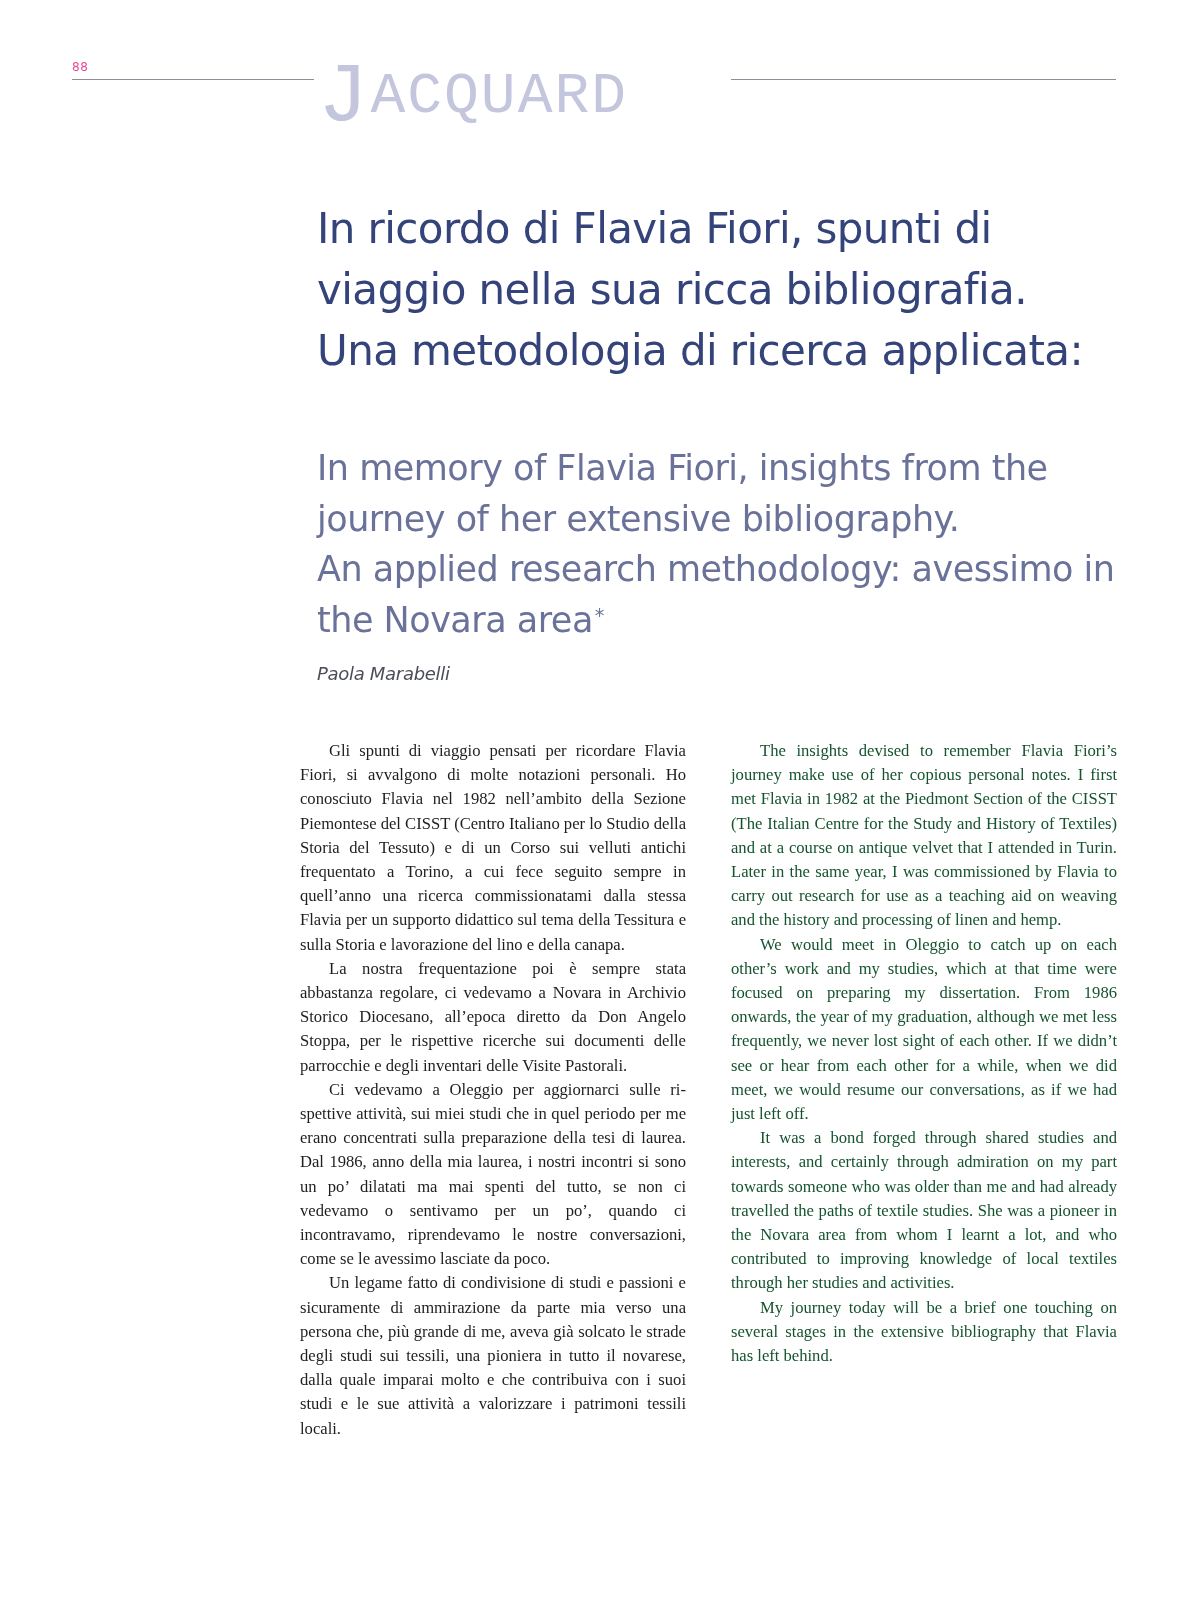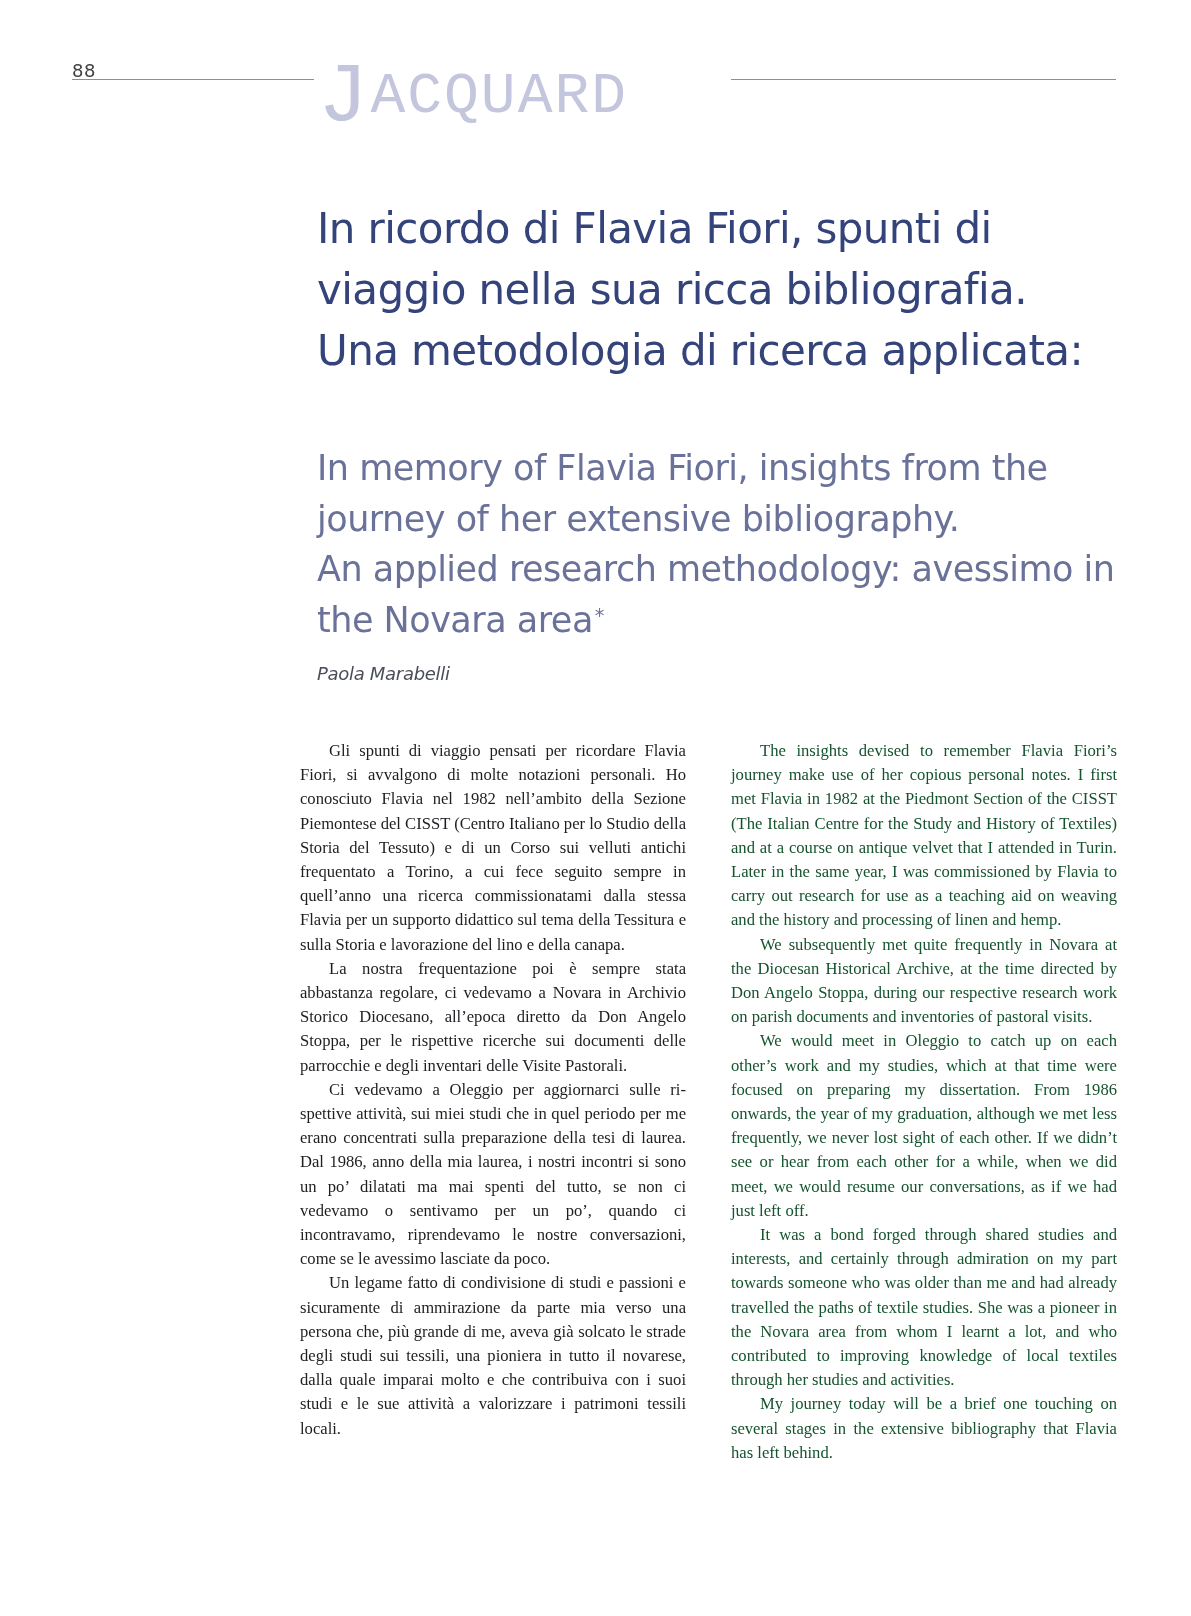--- a/index.html
+++ b/index.html
@@ -12,22 +12,22 @@
       height: 1616px;
       position: relative;
       overflow: hidden;
       font-family: "Liberation Serif", serif;
     }
     .page-number {
       position: absolute;
       left: 72px;
       top: 60px;
       font-family: "DejaVu Sans", sans-serif;
-      font-size: 18px;
-      color: #404040;
+      font-size: 12px;
+      color: #ec4899;
       letter-spacing: 0.5px;
     }
     .rule-left {
       position: absolute;
       left: 72px;
       top: 79px;
       width: 242px;
       height: 0;
       border-top: 1.5px solid #8c8f9a;
     }
@@ -147,17 +147,16 @@
 
 <div class="col col-left" style="color: rgb(30, 30, 34);">
   <p>Gli spunti di viaggio pensati per ricordare Fla­via Fiori, si avvalgono di molte notazioni perso­nali. Ho conosciuto Flavia nel 1982 nell’ambito della Sezione Piemontese del CISST (Centro Ita­liano per lo Studio della Storia del Tessuto) e di un Corso sui velluti antichi frequentato a Torino, a cui fece seguito sempre in quell’anno una ricerca commissionatami dalla stessa Flavia per un sup­porto didattico sul tema della Tessitura e sulla Sto­ria e lavorazione del lino e della canapa.</p>
   <p>La nostra frequentazione poi è sempre sta­ta abbastanza regolare, ci vedevamo a Novara in Archivio Storico Diocesano, all’epoca diretto da Don Angelo Stoppa, per le rispettive ricerche sui documenti delle parrocchie e degli inventari delle Visite Pastorali.</p>
   <p>Ci vedevamo a Oleggio per aggiornarci sulle ri­spettive attività, sui miei studi che in quel periodo per me erano concentrati sulla preparazione della tesi di laurea. Dal 1986, anno della mia laurea, i no­stri incontri si sono un po’ dilatati ma mai spenti del tutto, se non ci vedevamo o sentivamo per un po’, quando ci incontravamo, riprendevamo le nostre conversazioni, come se le avessimo lasciate da poco.</p>
   <p>Un legame fatto di condivisione di studi e pas­sioni e sicuramente di ammirazione da parte mia verso una persona che, più grande di me, aveva già solcato le strade degli studi sui tessili, una pionie­ra in tutto il novarese, dalla quale imparai molto e che contribuiva con i suoi studi e le sue attività a valorizzare i patrimoni tessili locali.</p>
 </div>
 
 <div class="col col-right" style="color: #14532d;">
   <p>The insights devised to remember Flavia Fiori’s journey make use of her copious personal notes. I first met Flavia in 1982 at the Piedmont Section of the CISST (The Italian Centre for the Study and History of Textiles) and at a course on antique velvet that I attended in Turin. Later in the same year, I was commissioned by Flavia to carry out research for use as a teaching aid on weaving and the history and processing of linen and hemp.</p>
-  <p>We subsequently met quite frequently in No­vara at the Diocesan Historical Archive, at the time directed by Don Angelo Stoppa, during our respective research work on parish documents and inventories of pastoral visits.</p>
   <p>We would meet in Oleggio to catch up on each other’s work and my studies, which at that time were focused on preparing my dissertation. From 1986 onwards, the year of my graduation, al­though we met less frequently, we never lost sight of each other. If we didn’t see or hear from each other for a while, when we did meet, we would re­sume our conversations, as if we had just left off.</p>
   <p>It was a bond forged through shared studies and interests, and certainly through admiration on my part towards someone who was older than me and had already travelled the paths of textile studies. She was a pioneer in the Novara area from whom I learnt a lot, and who contributed to im­proving knowledge of local textiles through her studies and activities.</p>
   <p>My journey today will be a brief one touching on several stages in the extensive bibliography that Flavia has left behind.</p>
 </div>
 
 </body></html>

